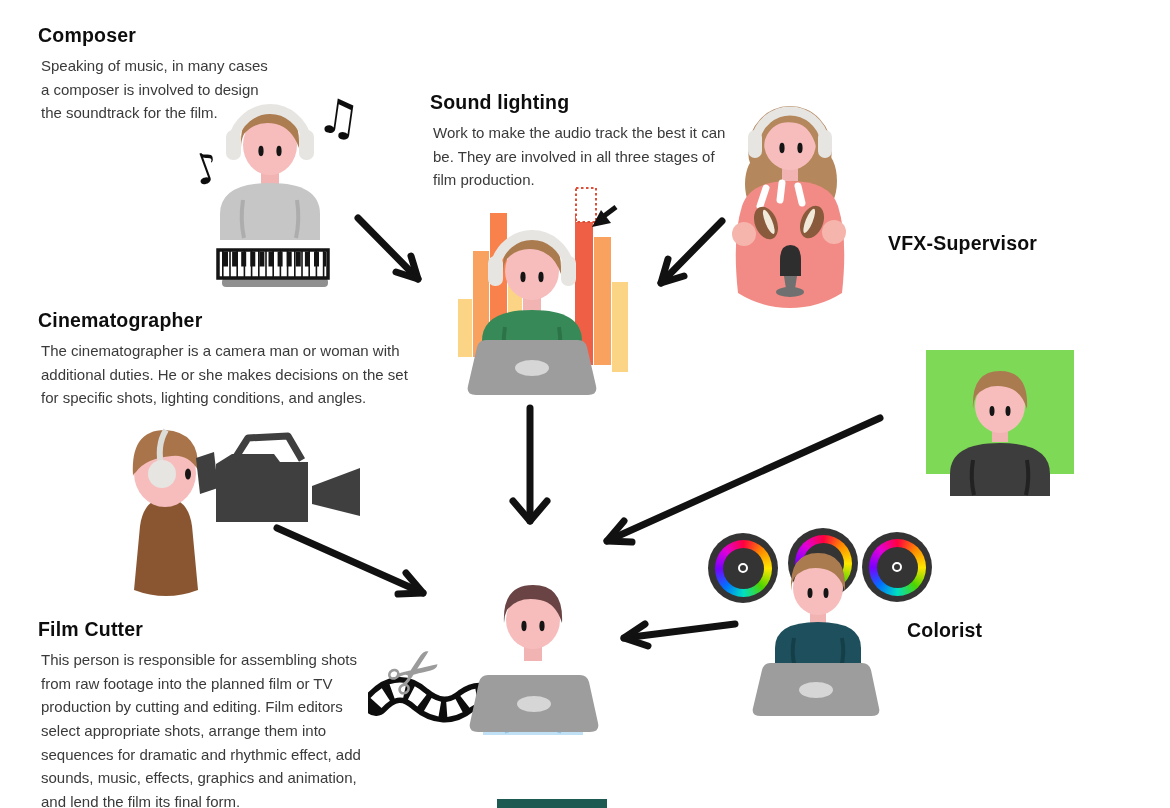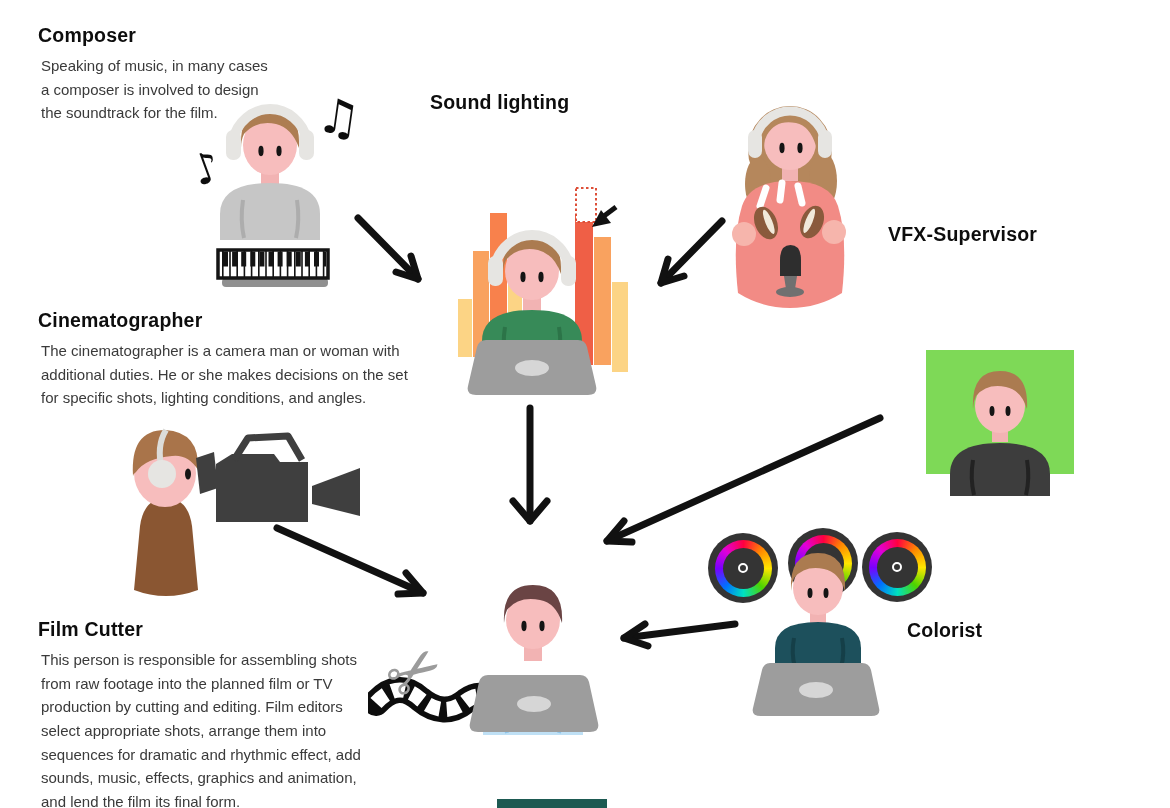--- a/index.html
+++ b/index.html
@@ -29,24 +29,25 @@
 
 <div class="canvas">
 
   <div class="role" style="left:38px;top:24px;width:242px">
     <h3>Composer</h3>
     <p>Speaking of music, in many cases a composer is involved to design the soundtrack for the film.</p>
   </div>
 
   <div class="role" style="left:430px;top:91px;width:304px">
     <h3>Sound lighting</h3>
-  </div>
-
-
-  <div class="role" style="left:888px;top:223px;width:280px">
+    <p>Work to make the audio track the best it can be. They are involved in all three stages of film production.</p>
+  </div>
+
+
+  <div class="role" style="left:888px;top:232px;width:280px">
     <h3>VFX-Supervisor</h3>
   </div>
 
   <div class="role" style="left:38px;top:618px;width:342px">
     <h3>Film Cutter</h3>
     <p>This person is responsible for assembling shots from raw footage into the planned film or TV production by cutting and editing. Film editors select appropriate shots, arrange them into sequences for dramatic and rhythmic effect, add sounds, music, effects, graphics and animation, and lend the film its final form.</p>
   </div>
 
   <div class="role" style="left:38px;top:309px;width:384px">
     <h3>Cinematographer</h3>

